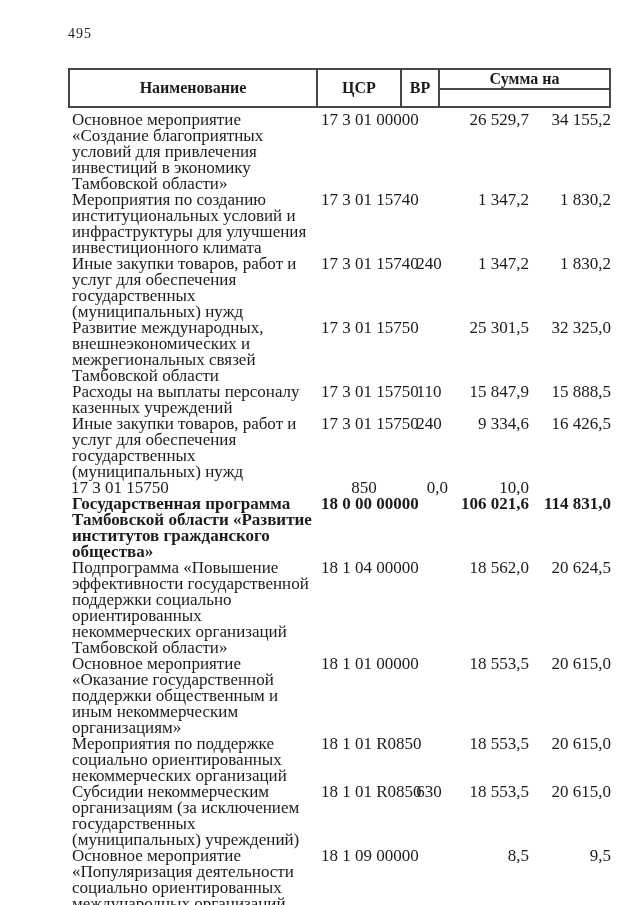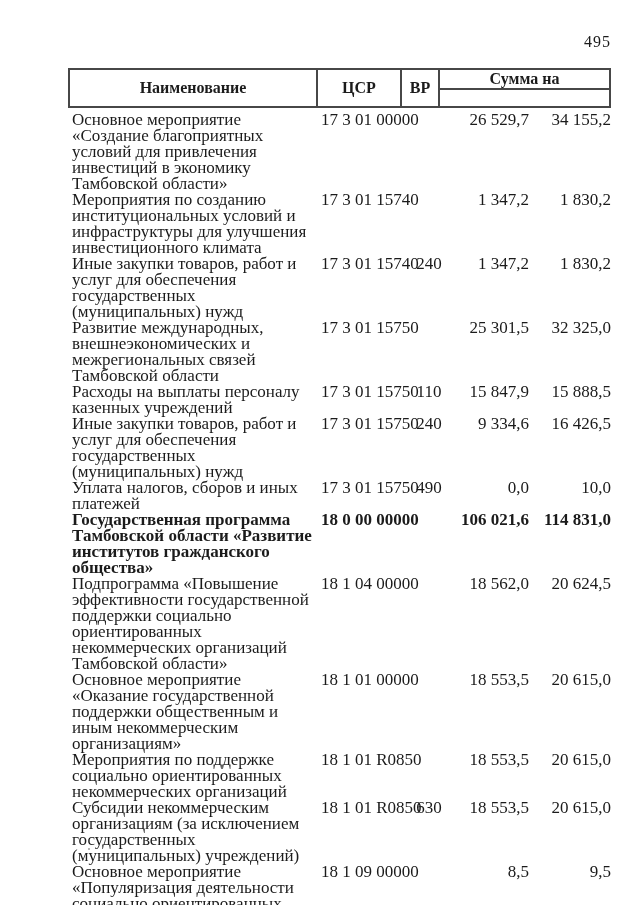--- a/index.html
+++ b/index.html
@@ -10,25 +10,25 @@
     width: 640px;
     height: 905px;
     background: #ffffff;
     position: relative;
     font-family: "Liberation Serif", "DejaVu Serif", serif;
     color: #1b1b1b;
     overflow: hidden;
   }
   .page-number {
     position: absolute;
-    top: 33px;
+    top: 26px;
     left: 68px;
     width: 543px;
-    text-align: right;
-    font-size: 16px;
+    text-align: left;
+    font-size: 14px;
     letter-spacing: 1px;
   }
   .doc-table {
     position: absolute;
     left: 68px;
     top: 68px;
     width: 543px;
   }
   
   .t-head {
@@ -151,23 +151,22 @@
         <div class="cell y2">15 888,5</div>
       </div>
       <div class="row">
         <div class="cell name">Иные закупки товаров, работ и услуг для обеспечения государственных (муниципальных) нужд</div>
         <div class="cell csr">17 3 01 15750</div>
         <div class="cell vr">240</div>
         <div class="cell y1">9 334,6</div>
         <div class="cell y2">16 426,5</div>
       </div>
       <div class="row">
-        <div class="cell name">Уплата налогов, сборов и иных платежей</div>
-        <div class="cell csr">17 3 01 15750</div>
-        <div class="cell vr">490</div>
+        <div class="cell csr">17 3 01 15750</div>
+        <div class="cell vr">850</div>
         <div class="cell y1">0,0</div>
         <div class="cell y2">10,0</div>
       </div>
       <div class="row bold">
         <div class="cell name">Государственная программа Тамбовской области «Развитие институтов гражданского общества»</div>
         <div class="cell csr">18 0 00 00000</div>
         <div class="cell vr"></div>
         <div class="cell y1">106 021,6</div>
         <div class="cell y2">114 831,0</div>
       </div>

